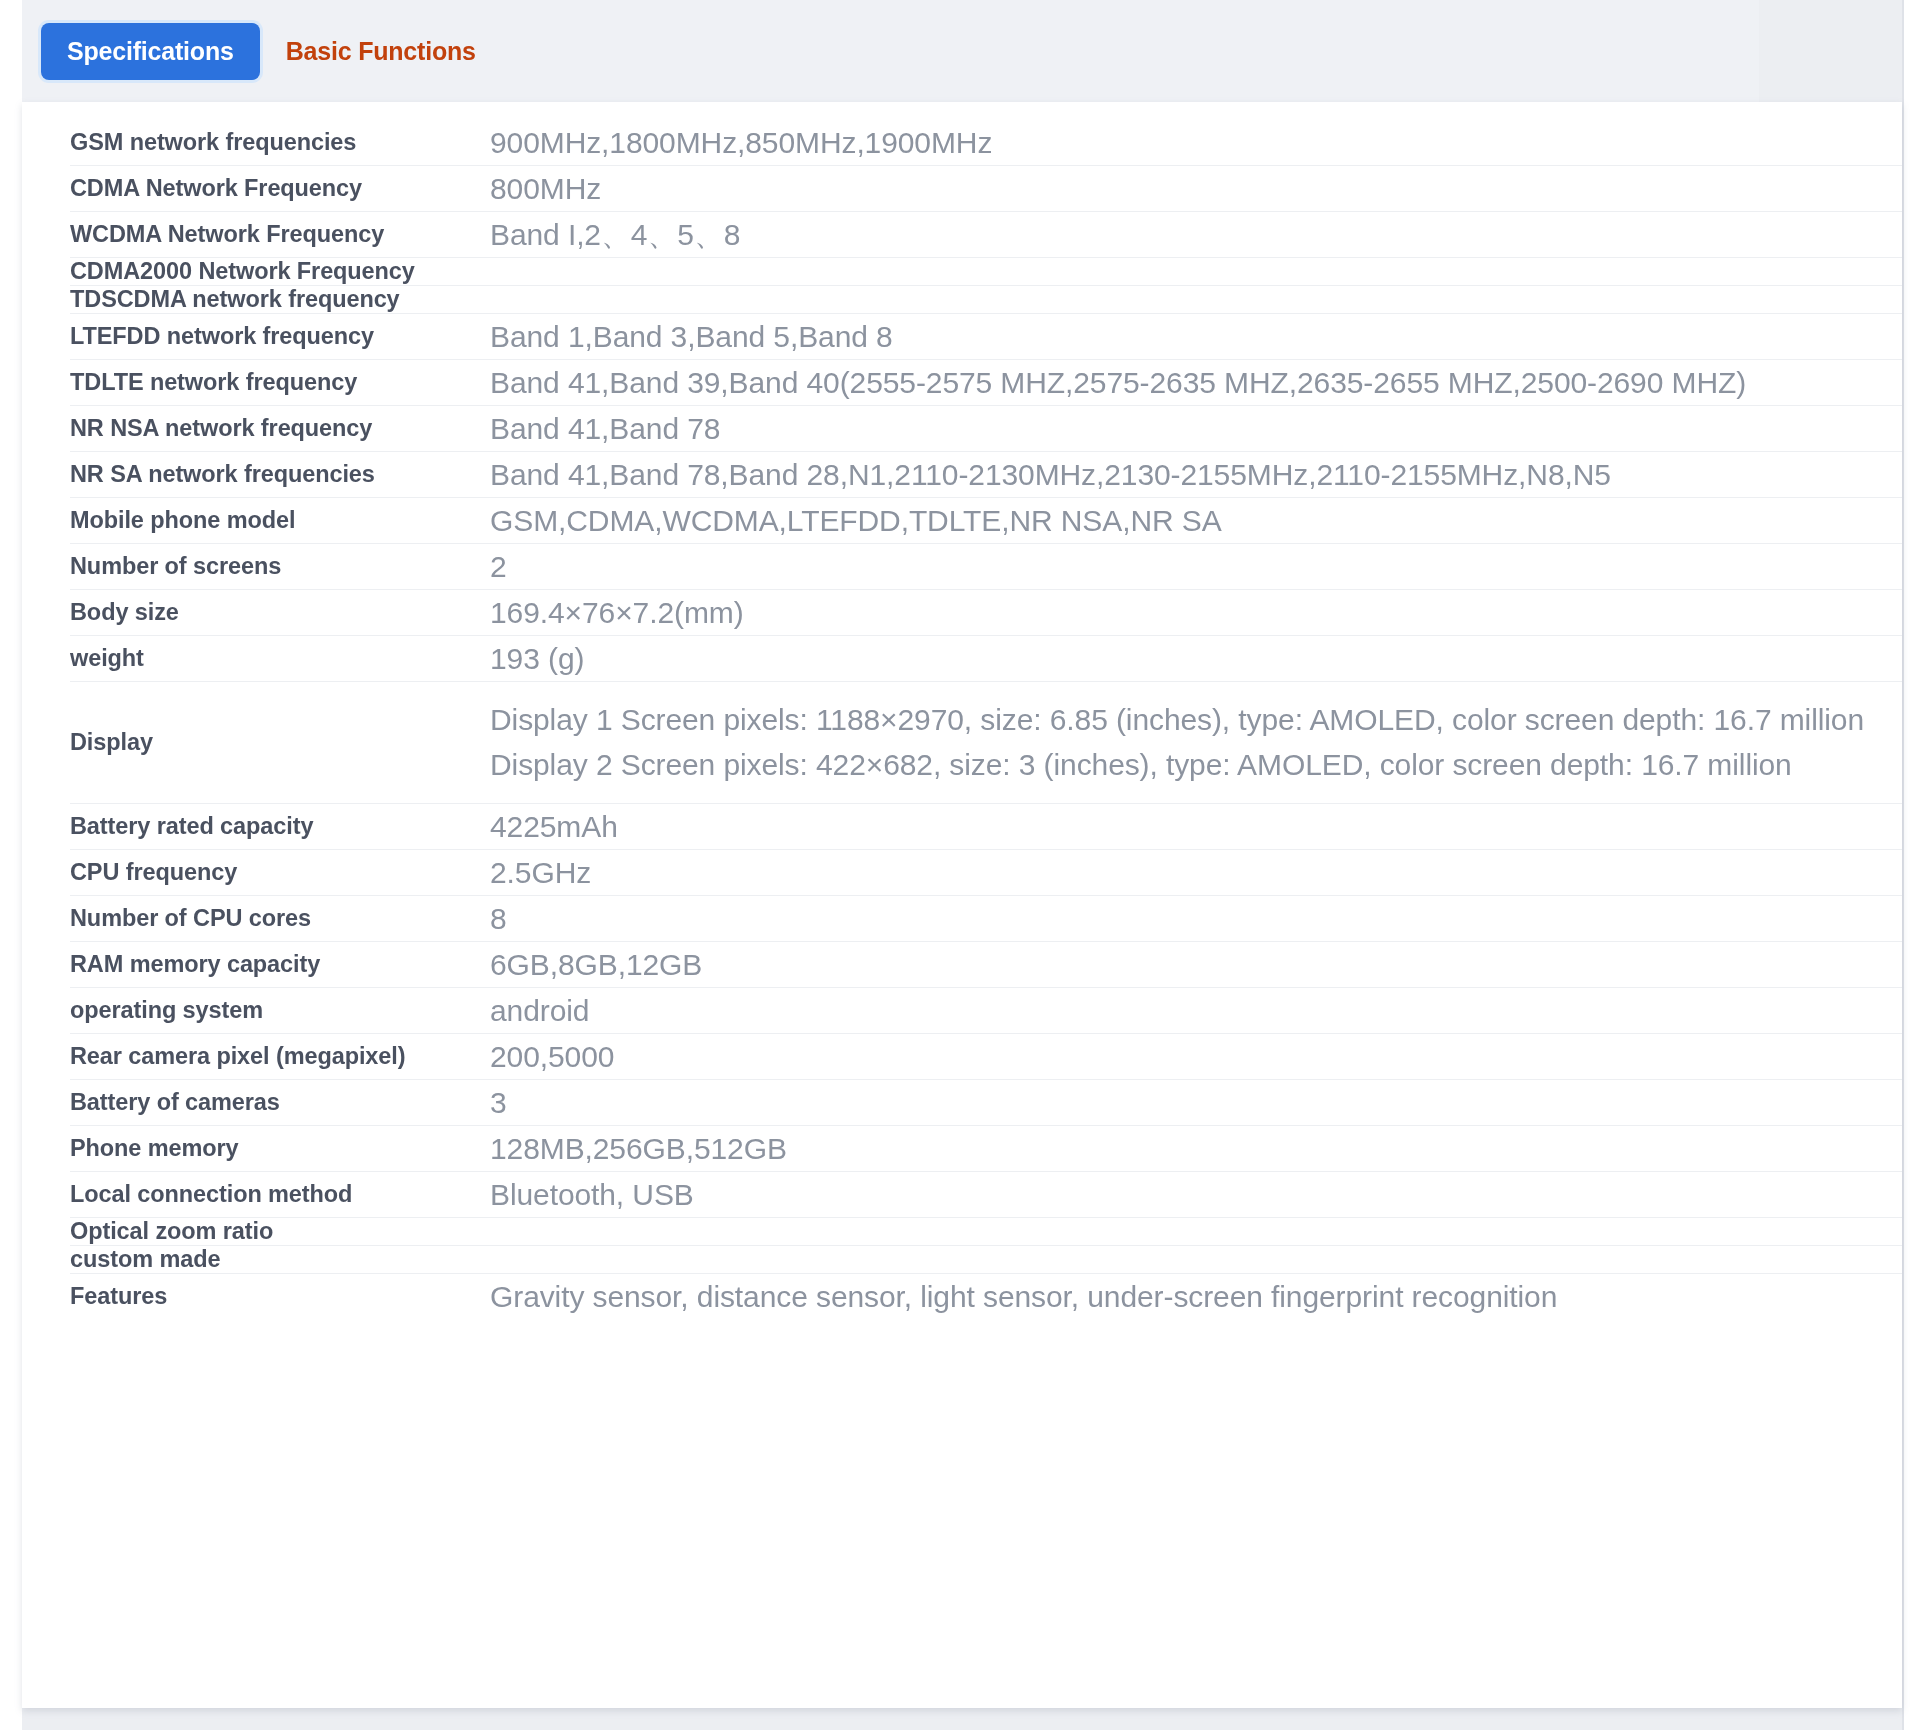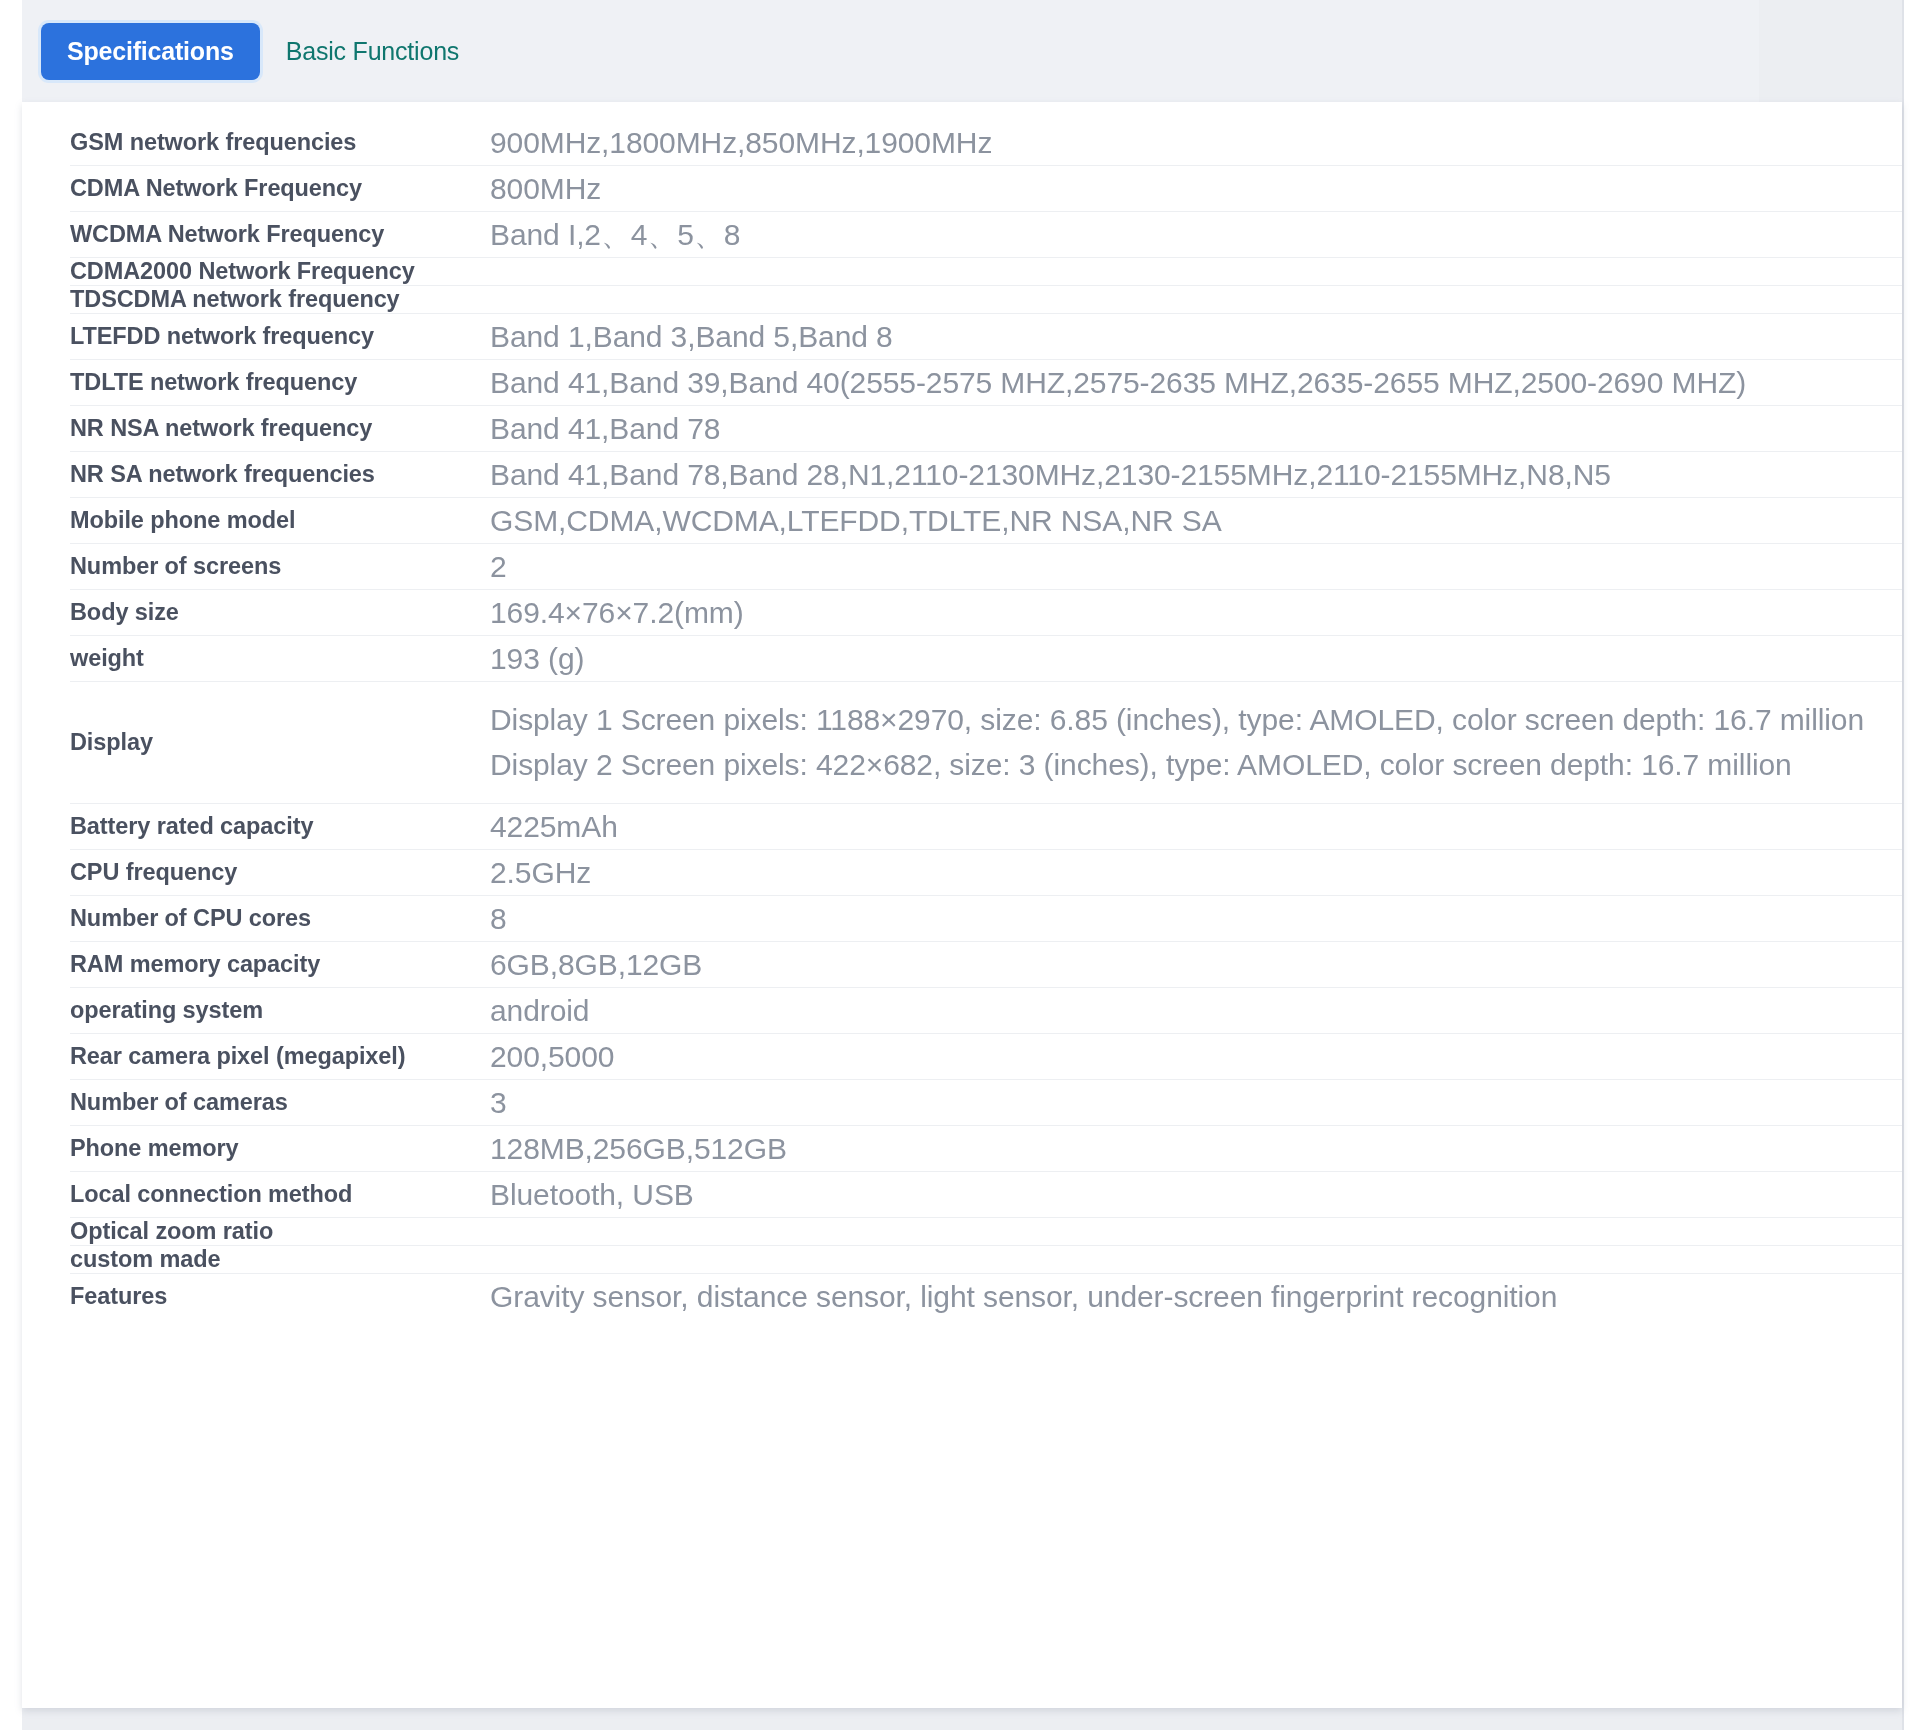--- a/index.html
+++ b/index.html
@@ -68,22 +68,22 @@
     cursor: pointer;
     white-space: nowrap;
     line-height: 1;
   }
   .tab.active {
     background: #2c72dd;
     color: #ffffff;
     box-shadow: 0 0 0 3px rgba(214,231,250,0.95);
   }
   .tab.inactive {
-    color: #0f766e;
-    font-weight: 400;
+    color: #c2410c;
+    font-weight: 700;
   }
 
   
   .card {
     position: absolute;
     left: 22px;
     top: 102px;
     width: 1880px;
     height: 1606px;
     background: #ffffff;
@@ -227,21 +227,21 @@
           </tr>
           <tr>
             <td class="cell-label">operating system</td>
             <td class="cell-value">android</td>
           </tr>
           <tr>
             <td class="cell-label">Rear camera pixel (megapixel)</td>
             <td class="cell-value">200,5000</td>
           </tr>
           <tr>
-            <td class="cell-label">Number of cameras</td>
+            <td class="cell-label">Battery of cameras</td>
             <td class="cell-value">3</td>
           </tr>
           <tr>
             <td class="cell-label">Phone memory</td>
             <td class="cell-value">128MB,256GB,512GB</td>
           </tr>
           <tr>
             <td class="cell-label">Local connection method</td>
             <td class="cell-value">Bluetooth, USB</td>
           </tr>

